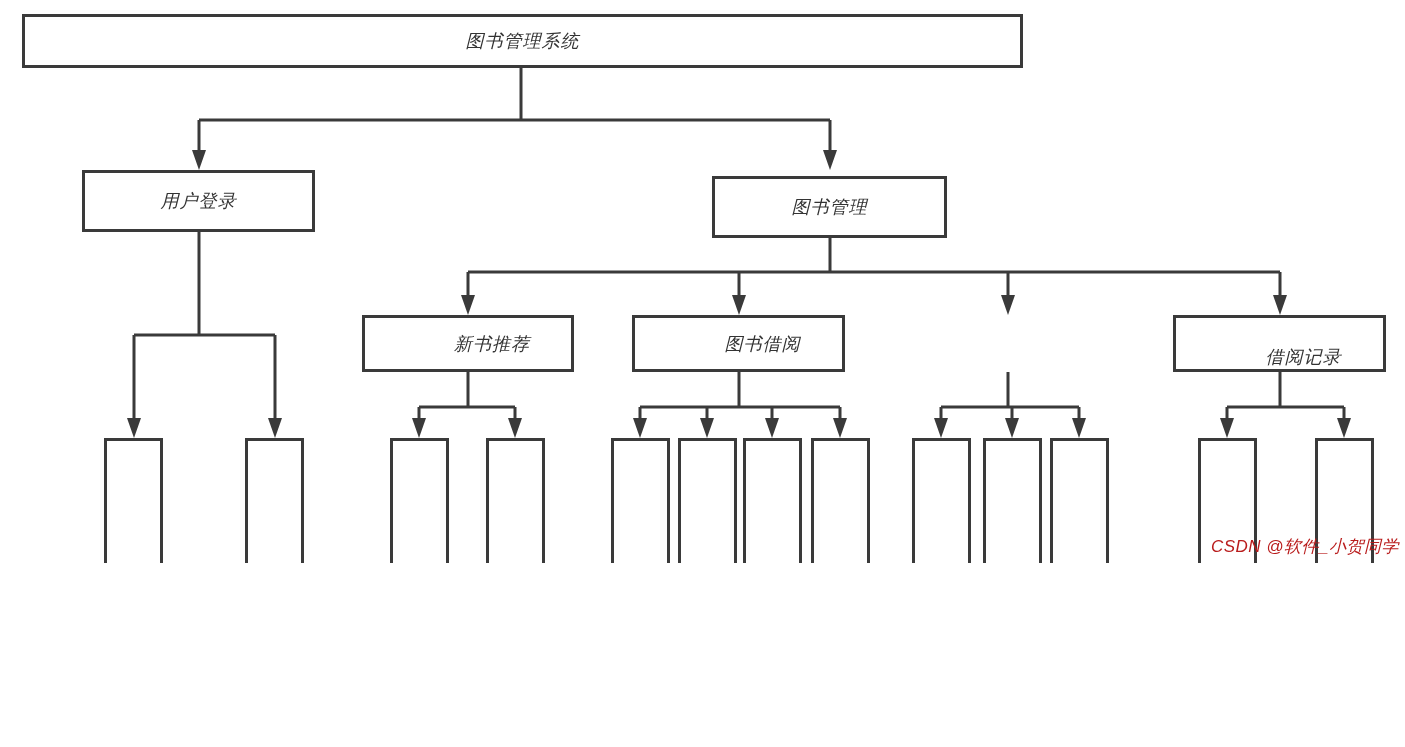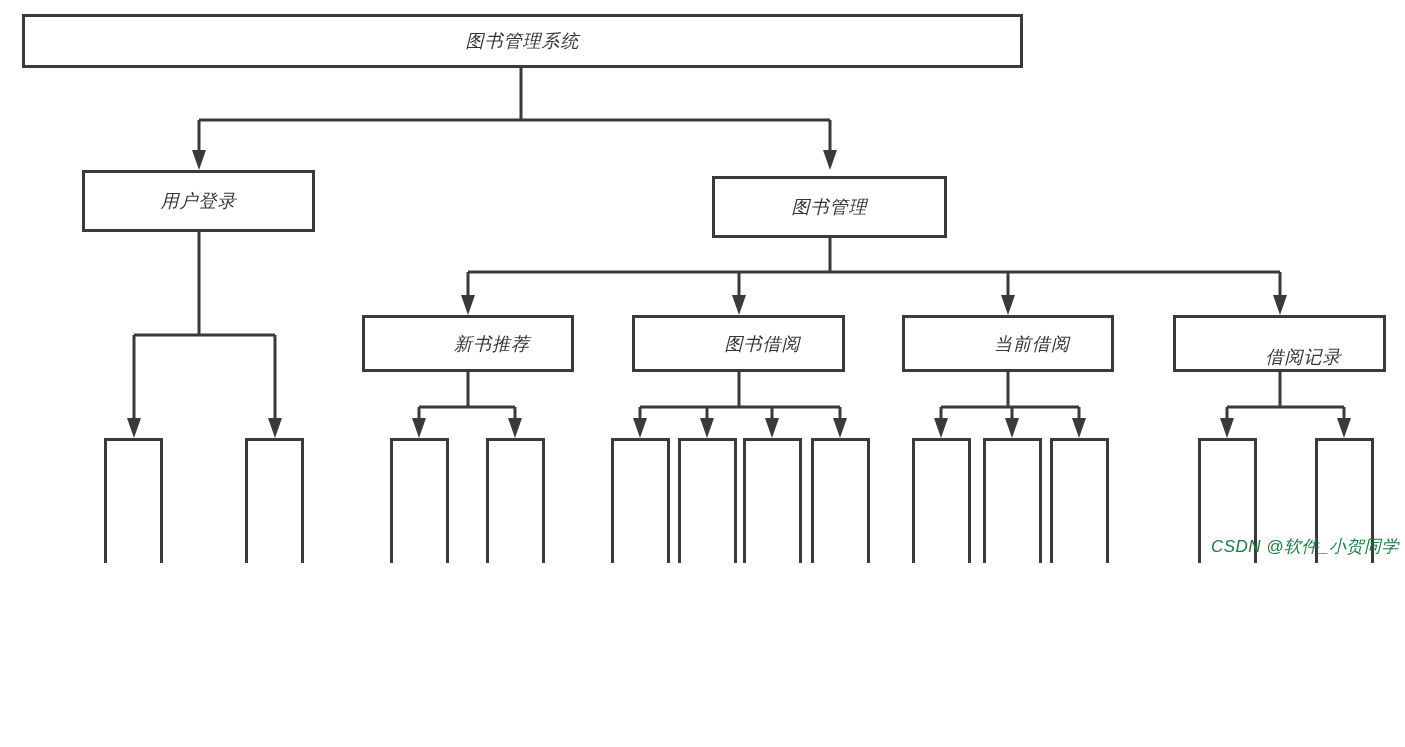--- a/index.html
+++ b/index.html
@@ -57,21 +57,21 @@
   .lf-9  { left: 912px; }
   .lf-10 { left: 983px; }
   .lf-11 { left: 1050px; }
   .lf-12 { left: 1198px; }
   .lf-13 { left: 1315px; }
   .watermark {
     position: absolute;
     right: 6px;
     bottom: 5px;
     font-size: 17px;
-    color: #15803d;
+    color: #b91c1c;
     letter-spacing: 0.5px;
     z-index: 5;
   }
 </style>
 </head>
 <body>
 
 <div class="canvas">
 
   <svg class="connectors" viewBox="0 0 1405 747" fill="none" stroke="#3a3a3a" stroke-width="3">
@@ -134,23 +134,20 @@
   <div class="box h-box l2-mgmt">
     <span>图书管理</span>
   </div>
 
   <div class="box h-box l3 l3-newbook">
     <span>新书推荐</span>
   </div>
   <div class="box h-box l3 l3-borrow">
     <span>图书借阅</span>
   </div>
-  <div class="box h-box l3 l3-current">
-    <span>当前借阅</span>
-  </div>
   <div class="box h-box l3 l3-record">
     <span>借阅记录</span>
   </div>
 
   <div class="box leaf lf-1">
     <span class="v-text">用户登录</span>
   </div>
   <div class="box leaf lf-2">
     <span class="v-text">注销登录</span>
   </div>

